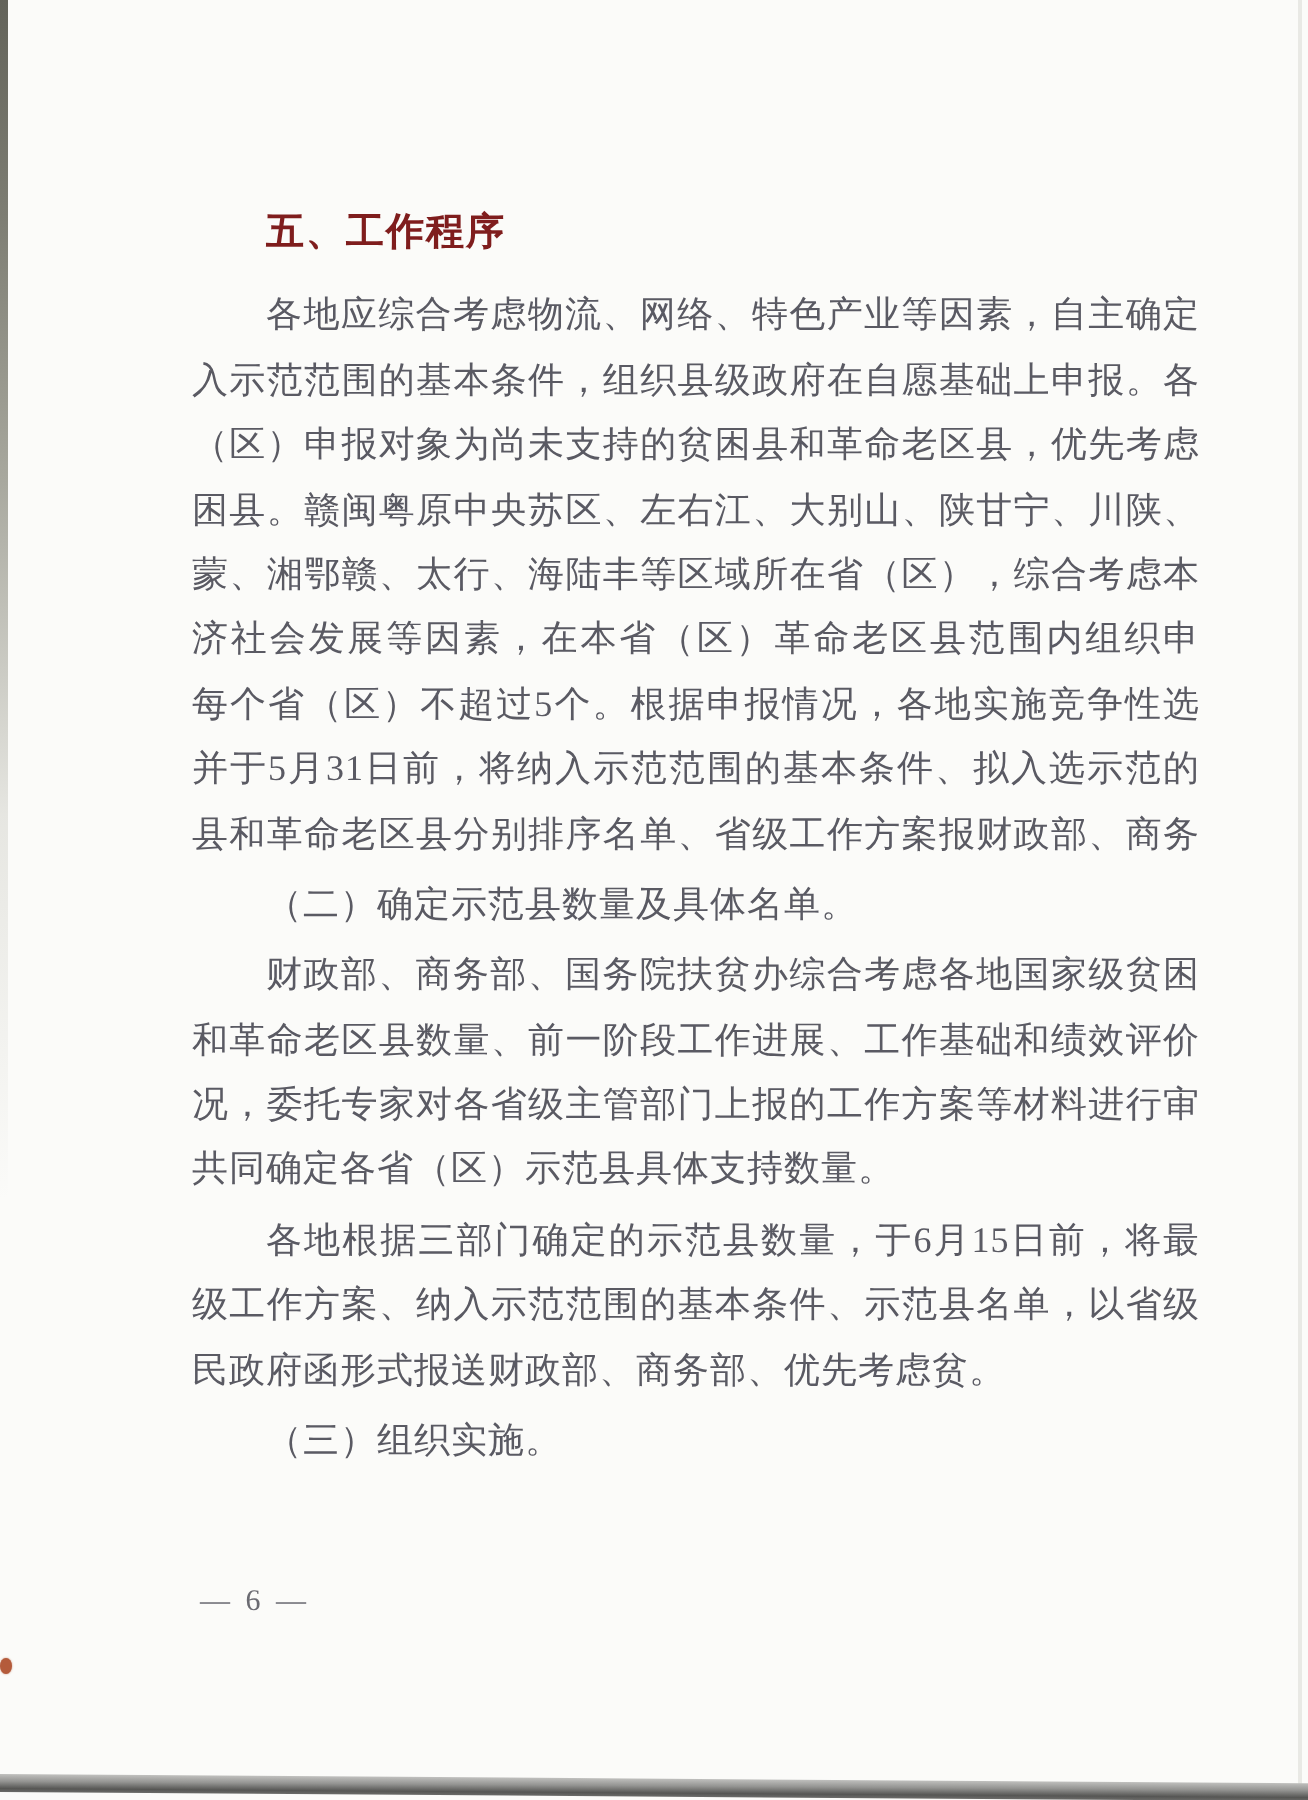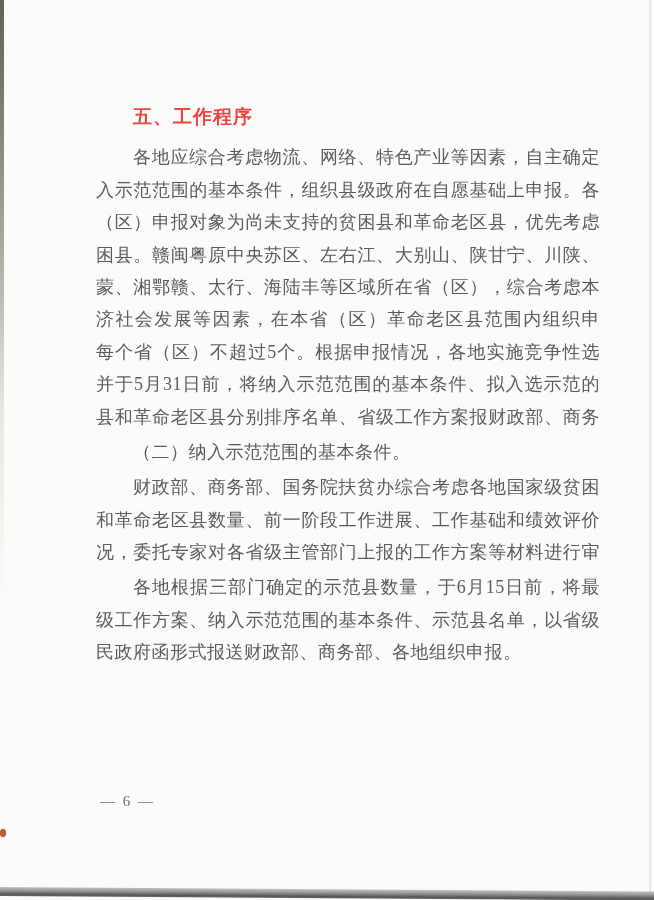--- a/index.html
+++ b/index.html
@@ -37,21 +37,21 @@
   .document-text{
     position:absolute;left:96px;top:101px;width:504px;
     color:#5a5a63;
     font-size:18px;
     letter-spacing:.5px;
   }
   .para{margin:0;}
   .para + .para{margin-top:3px;}
   .doc-heading{margin-bottom:8px;}
   .doc-heading .tline{
-    font-size:19px;font-weight:700;color:#ef4444;letter-spacing:1px;
+    font-size:19px;font-weight:700;color:#7f1d1d;letter-spacing:1px;
   }
   .tline{
     height:32.4px;line-height:32.4px;
     overflow:hidden;white-space:normal;
     text-align:left;
   }
   .tline.indent{padding-left:37px;}
   .tline.fill{text-align:justify;text-align-last:justify;}
   .page-number{
     position:absolute;left:100px;top:793px;
@@ -75,27 +75,31 @@
       <div class="tline fill">入示范范围的基本条件，组织县级政府在自愿基础上申报。各省</div>
       <div class="tline fill">（区）申报对象为尚未支持的贫困县和革命老区县，优先考虑贫</div>
       <div class="tline fill">困县。赣闽粤原中央苏区、左右江、大别山、陕甘宁、川陕、沂</div>
       <div class="tline fill">蒙、湘鄂赣、太行、海陆丰等区域所在省（区），综合考虑本地经</div>
       <div class="tline fill">济社会发展等因素，在本省（区）革命老区县范围内组织申报，</div>
       <div class="tline fill">每个省（区）不超过5个。根据申报情况，各地实施竞争性选择，</div>
       <div class="tline fill">并于5月31日前，将纳入示范范围的基本条件、拟入选示范的贫困</div>
       <div class="tline fill">县和革命老区县分别排序名单、省级工作方案报财政部、商务部、</div>
     </div>
     <div class="para">
-      <div class="tline indent">（二）纳入示范范围的基本条件。</div>
+      <div class="tline indent">（二）确定示范县数量及具体名单。</div>
     </div>
     <div class="para">
       <div class="tline indent fill">财政部、商务部、国务院扶贫办综合考虑各地国家级贫困县</div>
       <div class="tline fill">和革命老区县数量、前一阶段工作进展、工作基础和绩效评价情</div>
       <div class="tline fill">况，委托专家对各省级主管部门上报的工作方案等材料进行审核，</div>
+      <div class="tline">共同确定各省（区）示范县具体支持数量。</div>
     </div>
     <div class="para">
       <div class="tline indent fill">各地根据三部门确定的示范县数量，于6月15日前，将最终省</div>
       <div class="tline fill">级工作方案、纳入示范范围的基本条件、示范县名单，以省级人</div>
-      <div class="tline">民政府函形式报送财政部、商务部、各地组织申报。</div>
+      <div class="tline">民政府函形式报送财政部、商务部、优先考虑贫。</div>
+    </div>
+    <div class="para">
+      <div class="tline indent">（三）组织实施。</div>
     </div>
   </div>
 
 <div class="page-number">— 6 —</div>
 
 </body></html>

